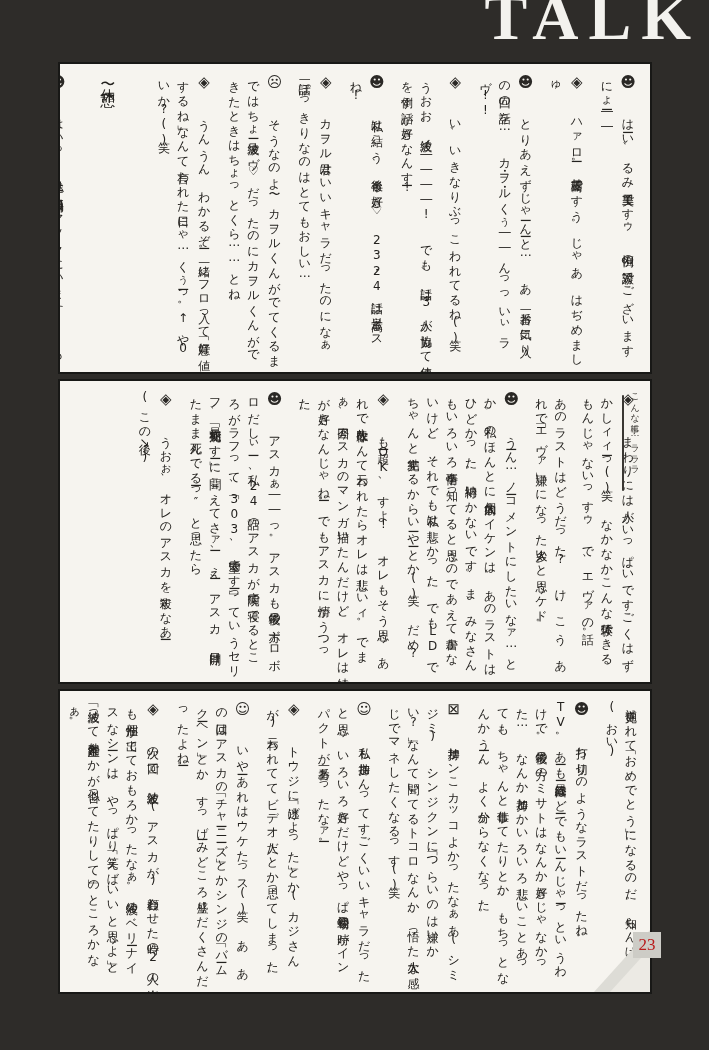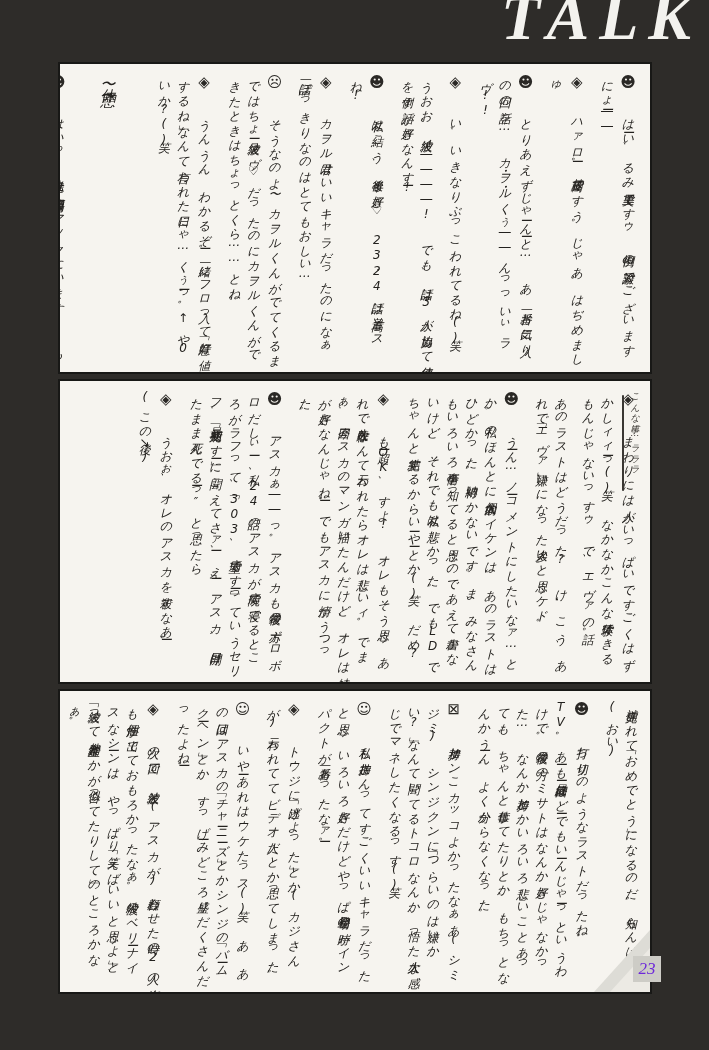--- a/index.html
+++ b/index.html
@@ -1,21 +1,21 @@
 <!DOCTYPE html>
 <html><head>
 <meta charset="utf-8">
 <style>
   html,body{margin:0;padding:0;}
   body{
     width:709px;height:1050px;position:relative;overflow:hidden;
     background:#2e2c29;
     font-family:"DejaVu Sans",sans-serif;
   }
-  .scan-root{position:absolute;inset:0;font-style:italic;}
+  .scan-root{position:absolute;inset:0;}
   
   .talk-title{
     position:absolute;top:-14px;right:8px;
     font-family:"Liberation Serif","DejaVu Serif",serif;
     font-weight:bold;font-size:64px;letter-spacing:10px;
     color:#f3f2ee;line-height:1;
   }
   
   .panel{
     position:absolute;left:58px;width:594px;
@@ -46,22 +46,22 @@
     border-left:56px solid transparent;
     border-bottom:62px solid #dddcd6;
   }
   .corner-fold-edge{
     position:absolute;right:0;bottom:0;width:0;height:0;
     border-left:40px solid transparent;
     border-bottom:44px solid #eceae4;
   }
   
   .page-number{
-    position:absolute;left:633px;top:956px;width:28px;height:26px;
-    background:#cdccc6;color:#6d28d9;
+    position:absolute;left:633px;top:932px;width:28px;height:26px;
+    background:#cdccc6;color:#b91c1c;
     font-family:"Liberation Serif","DejaVu Serif",serif;
     font-size:17px;display:flex;align-items:center;justify-content:center;
   }
 </style>
 </head>
 <body>
 
 <div class="scan-root">
 
   <div class="talk-title">TALK</div>

